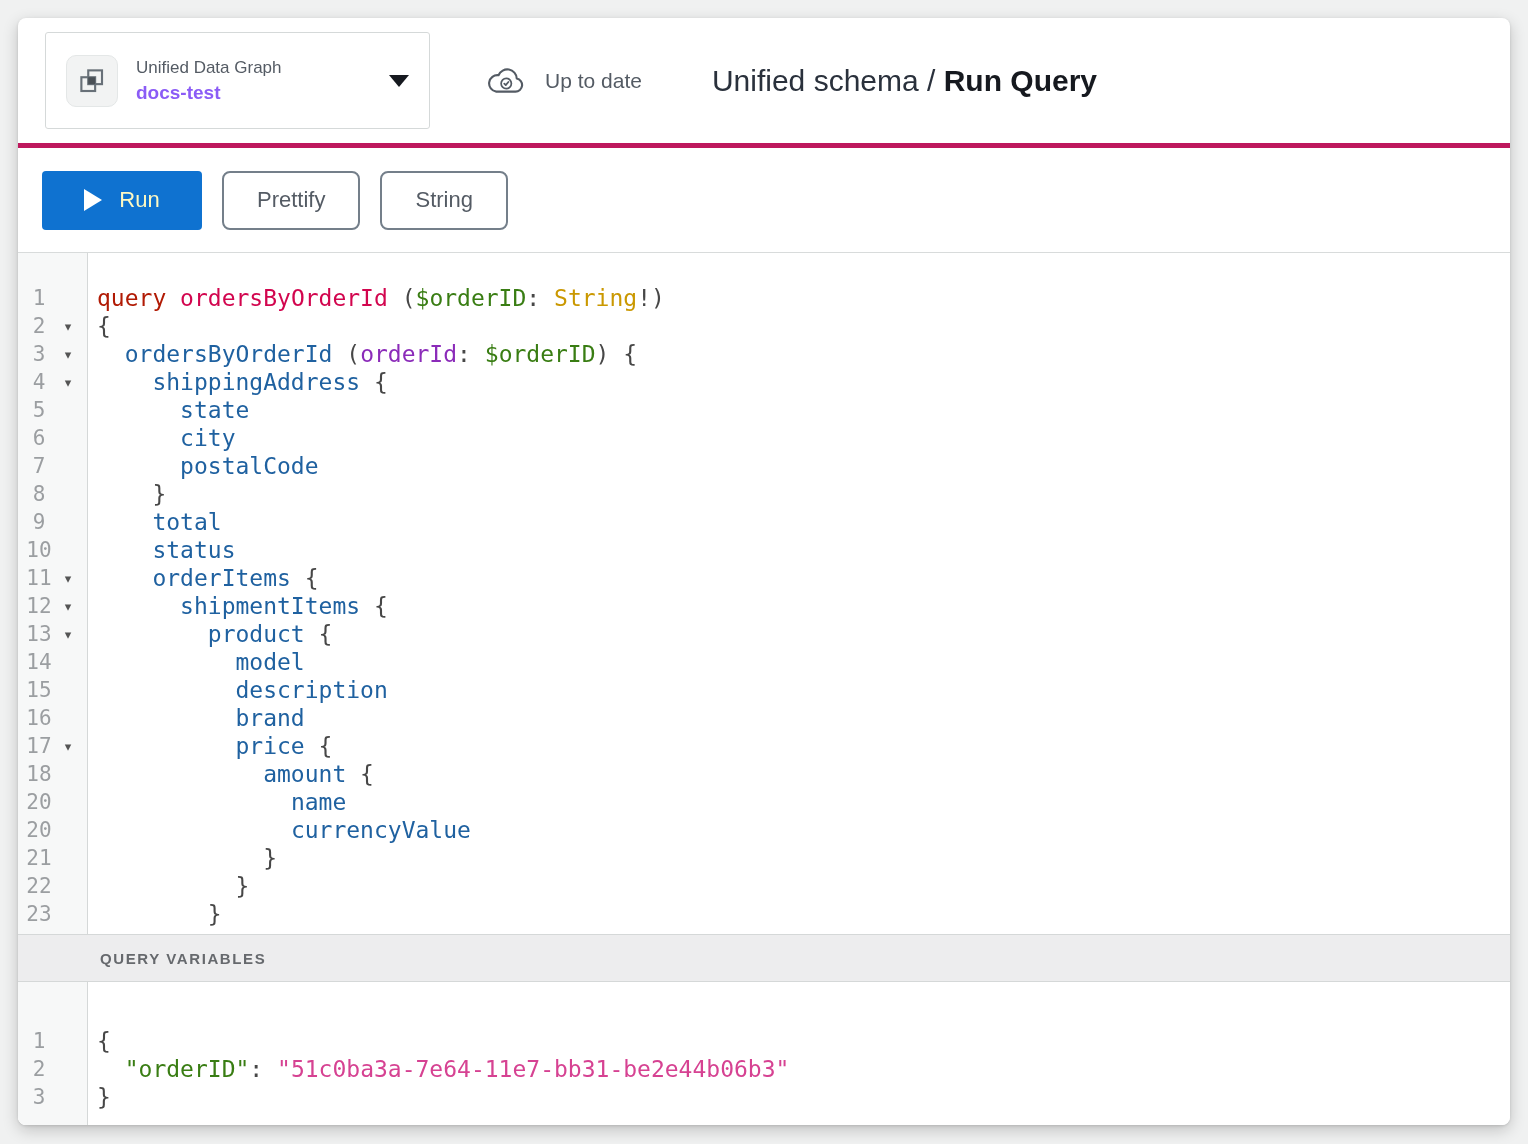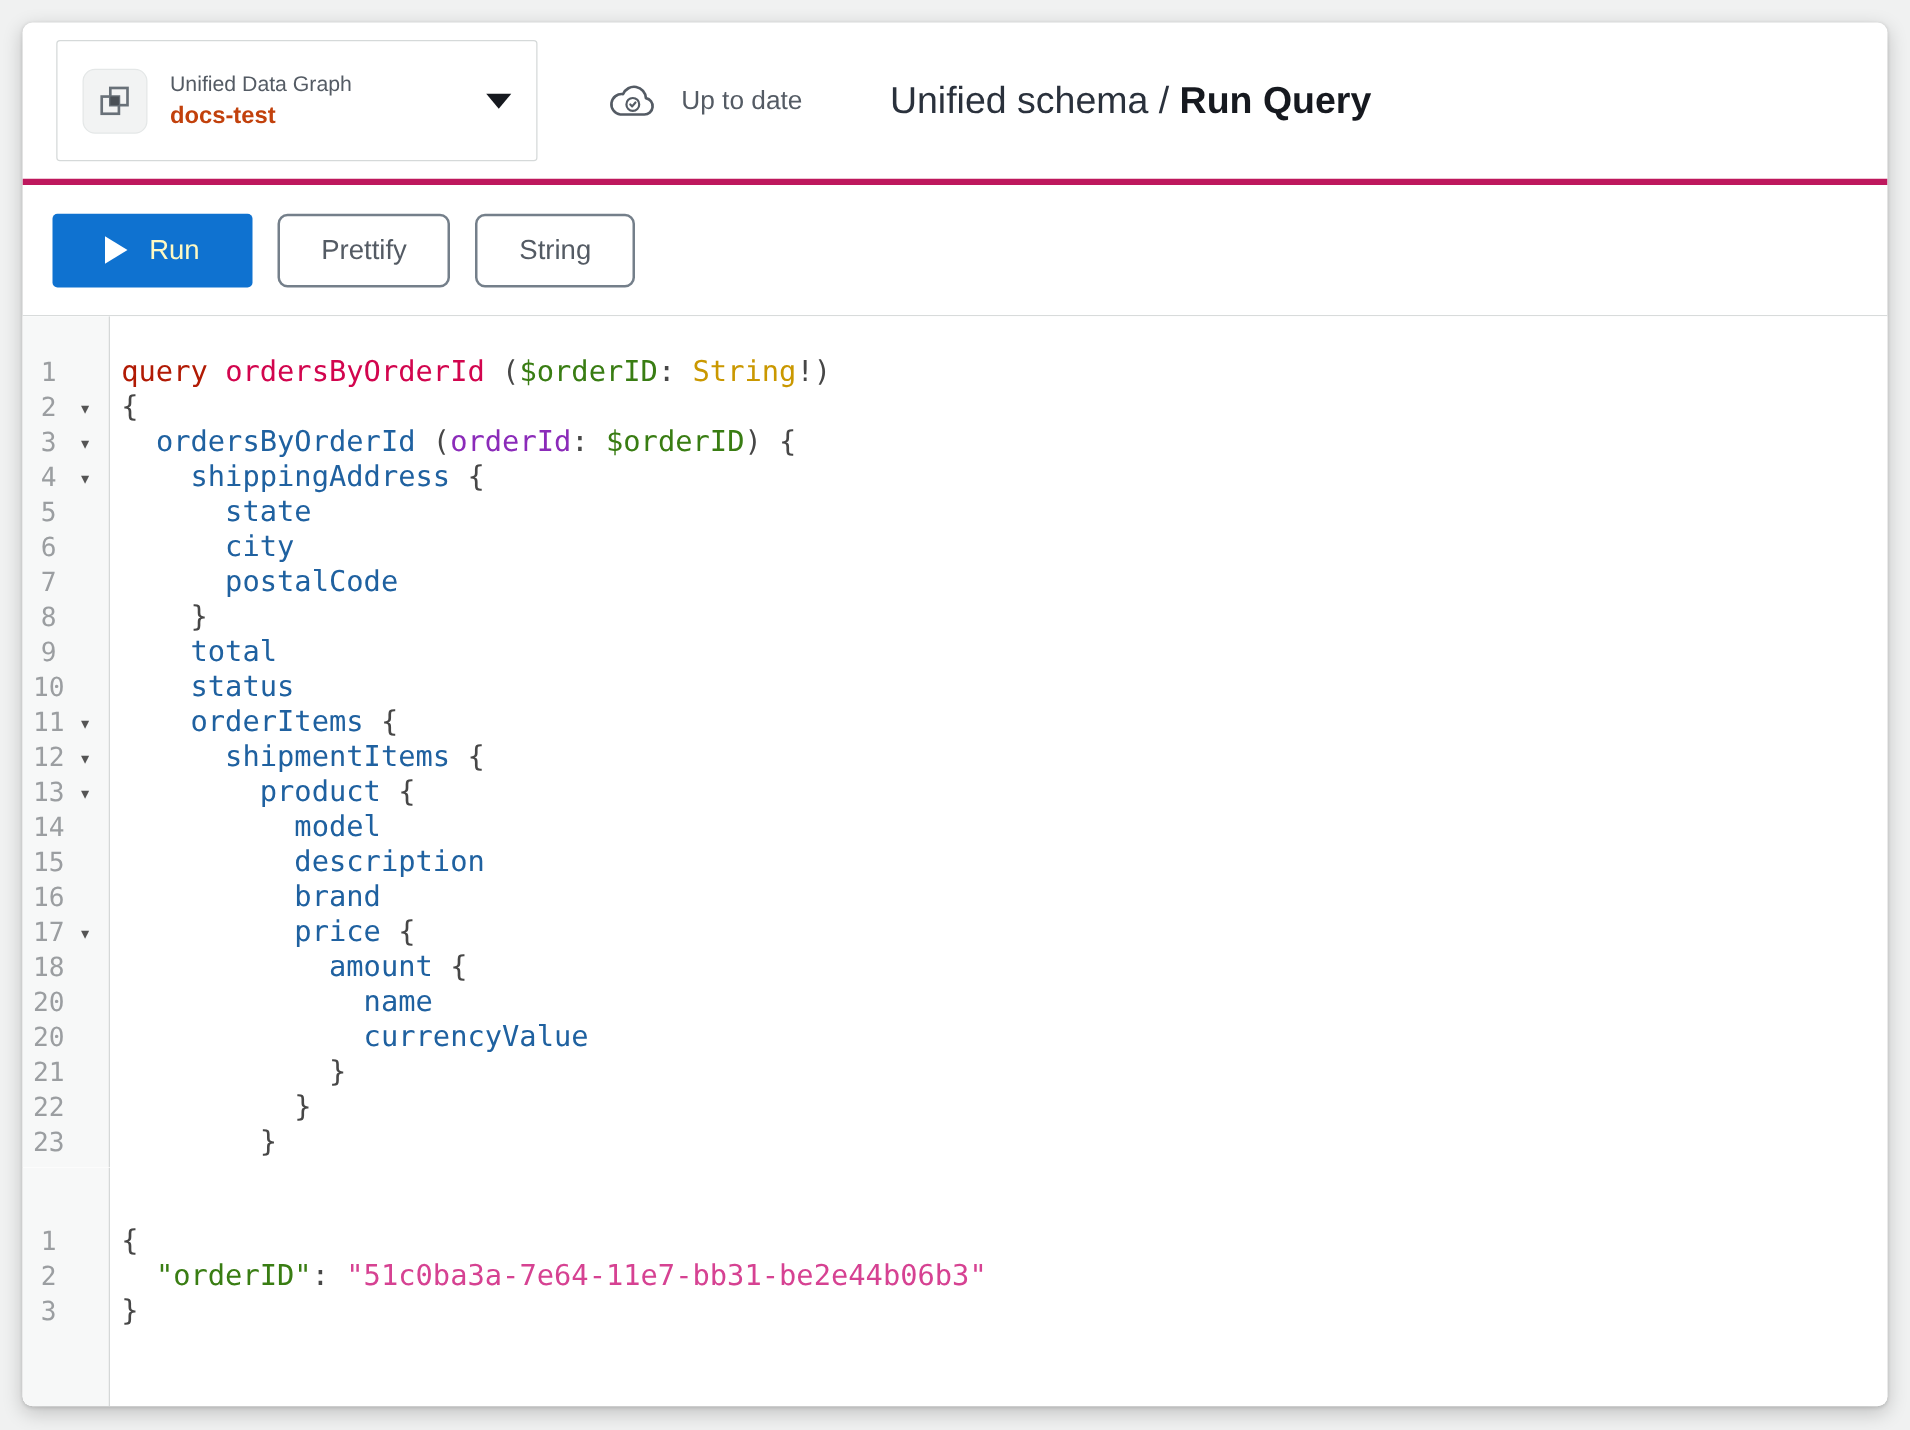--- a/index.html
+++ b/index.html
@@ -9,21 +9,21 @@
           overflow:hidden; display:flex; flex-direction:column; }
 
   
   .header { flex:0 0 130px; display:flex; align-items:center; padding:0 27px; border-bottom:5px solid #be185d; }
   .selector { width:385px; height:97px; border:1px solid #d5d9d9; border-radius:3px; background:#fff;
               display:flex; align-items:center; padding:0 20px; cursor:pointer; }
   .icon-box { width:52px; height:52px; background:#f2f3f3; border:1px solid #e4e7e7; border-radius:10px;
               display:flex; align-items:center; justify-content:center; }
   .sel-text { margin-left:18px; }
   .sel-type { font-size:17px; color:#545b64; }
-  .sel-name { font-size:19px; font-weight:700; color:#c2410c; margin-top:4px; }
+  .sel-name { font-size:19px; font-weight:700; color:#8b5cf6; margin-top:4px; }
   .caret { margin-left:auto; width:0; height:0; border-left:10px solid transparent;
            border-right:10px solid transparent; border-top:12px solid #16191f; }
   .sync { display:flex; align-items:center; margin-left:56px; gap:19px; color:#545b64; font-size:21px; }
   .title { margin-left:70px; font-size:30px; color:#2a313c; white-space:nowrap; }
   .title .bold { font-weight:700; color:#16191f; }
 
   
   .toolbar { flex:0 0 105px; display:flex; align-items:center; padding:0 24px; gap:20px; border-bottom:1px solid #d8dbdb; }
   .btn-run { width:160px; height:59px; background:#0f72d0; border:none; border-radius:4px; color:#fef9c3;
              font-size:22px; font-family:inherit; display:flex; align-items:center; justify-content:center; gap:17px; cursor:pointer; }
@@ -219,20 +219,23 @@
         <div class="code-line"><span class="tk-pl">          </span><span class="tk-prop">price</span><span class="tk-pn"> {</span></div>
         <div class="code-line"><span class="tk-pl">            </span><span class="tk-prop">amount</span><span class="tk-pn"> {</span></div>
         <div class="code-line"><span class="tk-pl">              </span><span class="tk-prop">name</span></div>
         <div class="code-line"><span class="tk-pl">              </span><span class="tk-prop">currencyValue</span></div>
         <div class="code-line"><span class="tk-pl">            </span><span class="tk-pn">}</span></div>
         <div class="code-line"><span class="tk-pl">          </span><span class="tk-pn">}</span></div>
         <div class="code-line"><span class="tk-pl">        </span><span class="tk-pn">}</span></div>
       </div>
   </div>
 
+  <div class="varbar">
+    <span class="varbar-title">QUERY VARIABLES</span>
+  </div>
 
   <div class="editor vars">
     <div class="gutter">
         <div class="gut-line">
           <span class="num">1</span>
           <span class="fold"></span>
         </div>
         <div class="gut-line">
           <span class="num">2</span>
           <span class="fold"></span>

